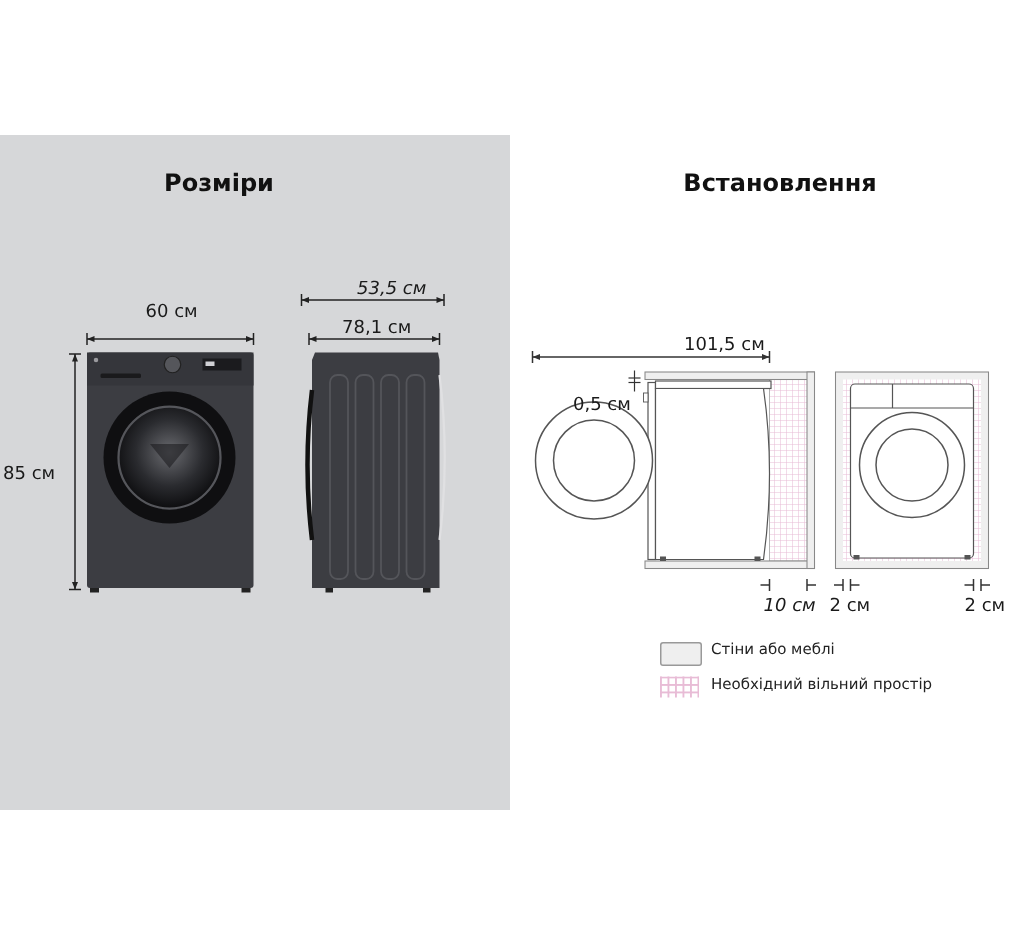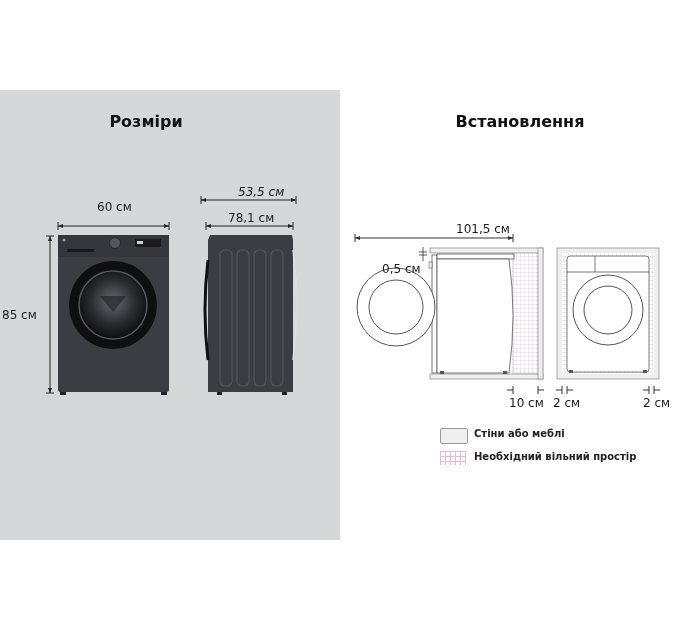--- a/index.html
+++ b/index.html
@@ -27,21 +27,21 @@
   }
   .swatch.grid {
     border: none; border-radius: 0;
     background-color: #fff;
     background-image:
       linear-gradient(to right, #e8bcd6 1px, transparent 1px),
       linear-gradient(to bottom, #e8bcd6 1px, transparent 1px);
     background-size: 5px 5px;
   }
   .legend-label {
-    position: absolute; left: 34px; top: 0px; font-size: 10px; font-weight: bold;
+    position: absolute; left: 34px; top: 0px; font-size: 10px; font-weight: normal;
     white-space: nowrap; color: #222;
   }
   svg { position: absolute; left: 0; top: 0; }
 </style>
 </head>
 <body>
 
 <div class="panel-left"></div>
 
 <div class="title" style="left:0;width:292px;top:112px;">Розміри</div>
@@ -173,21 +173,21 @@
   </g>
 </svg>
 
 <div class="dim" style="left:97px;top:200px;">60 см</div>
 <div class="dim" style="left:2px;top:308px;text-align:center;">85 см</div>
 <div class="dim" style="left:238px;top:185px;font-style:italic;">53,5 см</div>
 <div class="dim" style="left:228px;top:211px;">78,1 см</div>
 
 <div class="dim" style="left:414px;top:222px;margin-left:42px;">101,5 см</div>
 <div class="dim" style="left:382px;top:262px;">0,5 см</div>
-<div class="dim" style="left:509px;top:396px;">10 см</div>
+<div class="dim" style="left:509px;top:396px;font-style:italic;">10 см</div>
 <div class="dim" style="left:553px;top:396px;">2 см</div>
 <div class="dim" style="left:643px;top:396px;">2 см</div>
 
 <div class="legend-item" style="top:428px;">
   <span class="swatch"></span>
   <span class="legend-label">Стіни або меблі</span>
 </div>
 <div class="legend-item" style="top:451px;">
   <span class="swatch grid"></span>
   <span class="legend-label">Необхідний вільний простір</span>

